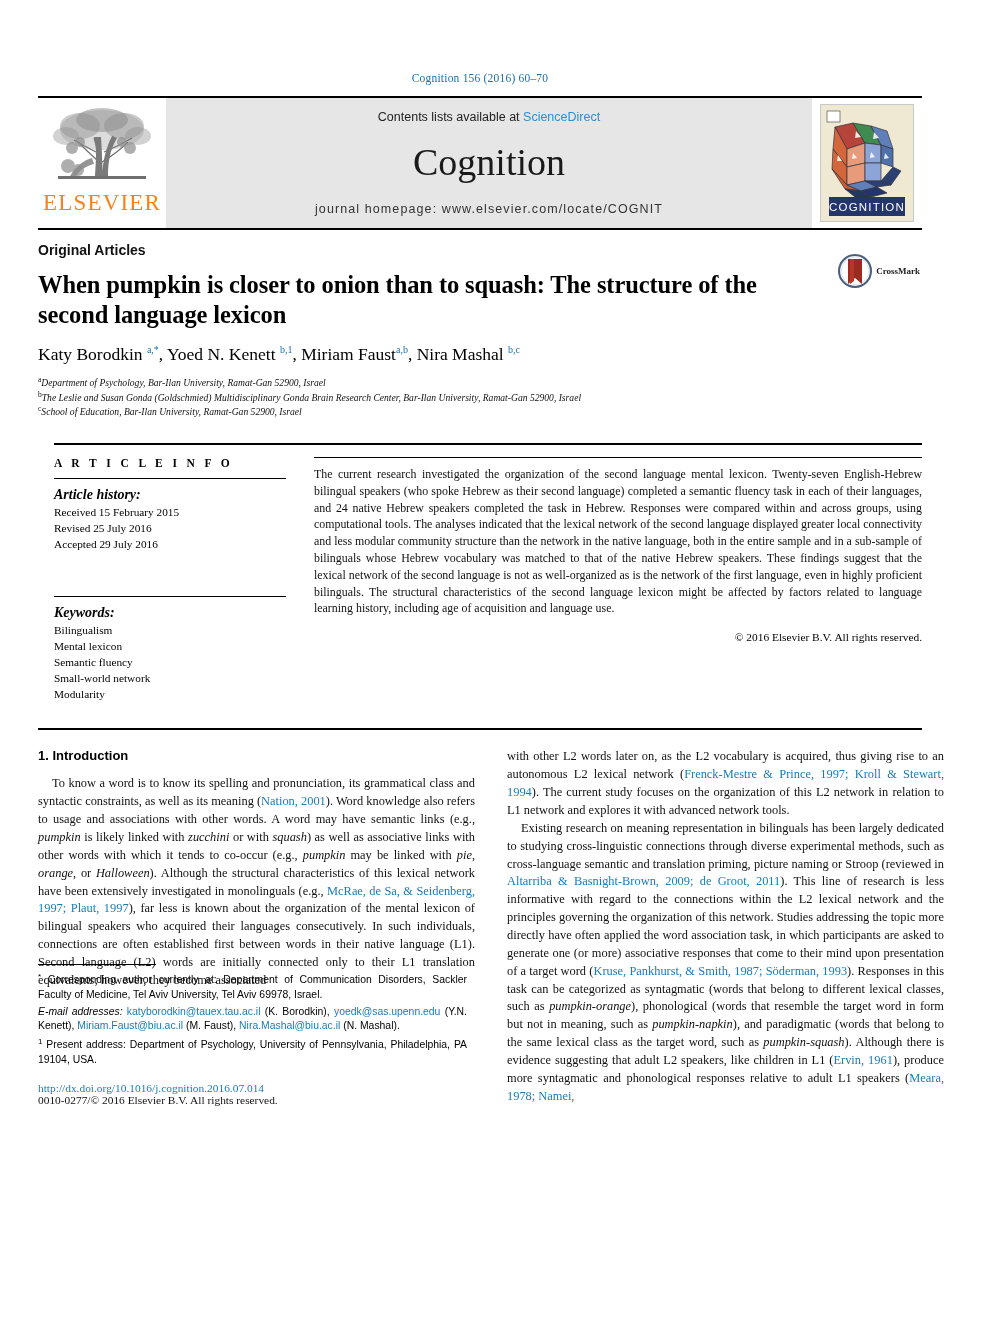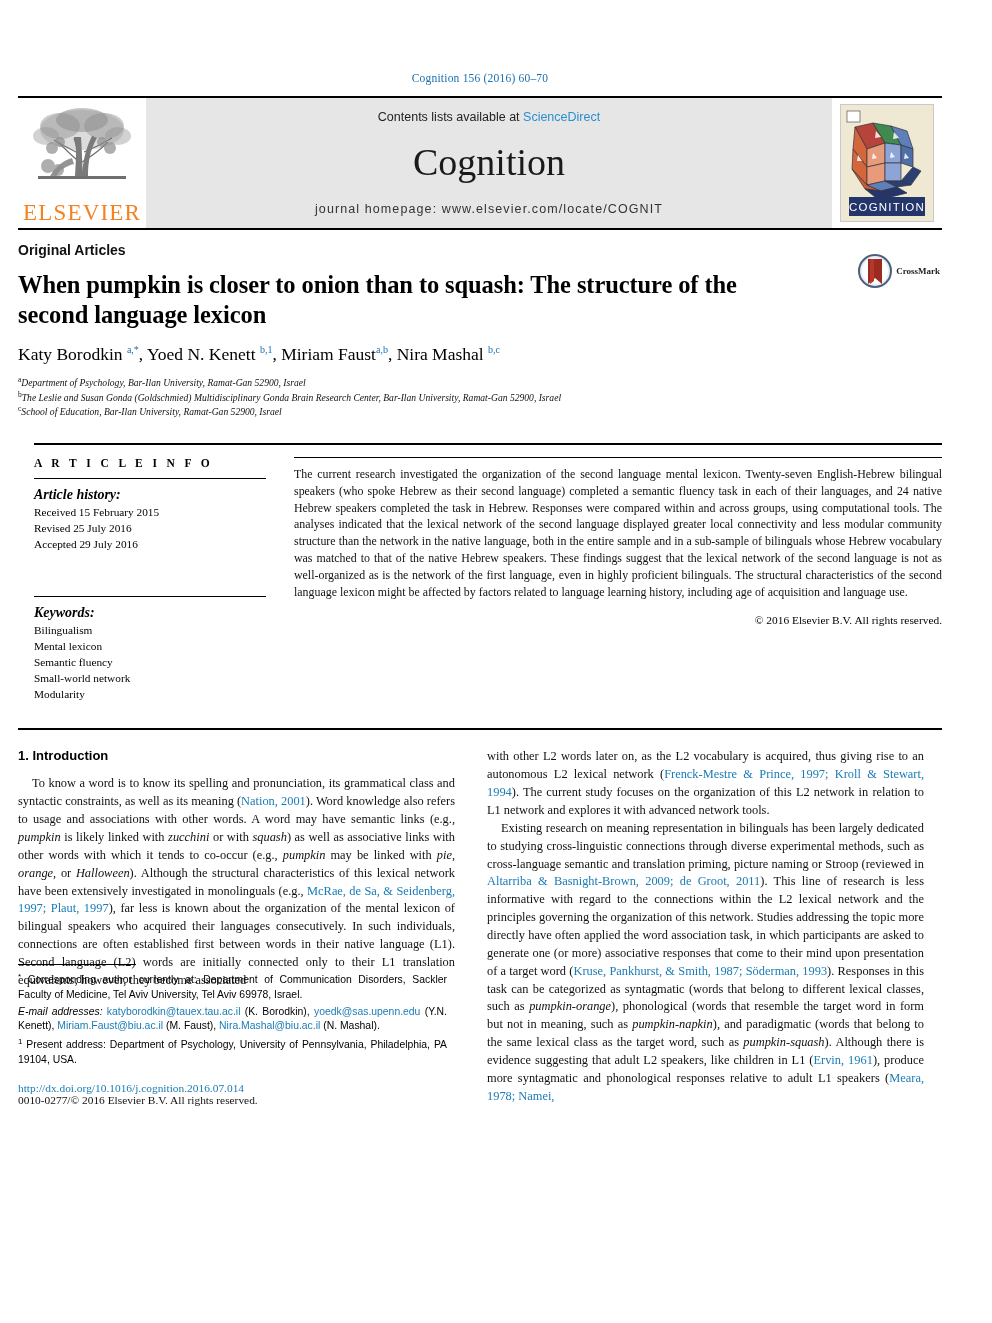--- a/index.html
+++ b/index.html
@@ -13,21 +13,21 @@
     font-family: "Liberation Serif", serif;
     color: #000000;
     position: relative;
     overflow: hidden;
   }
   .page {
     width: 960px;
     height: 1323px;
     position: relative;
     box-sizing: border-box;
-    padding: 0 18px;
+    padding: 0 38px;
   }
 
   
   .running-head {
     text-align: center;
     color: #1a6faf;
     font-size: 11.5px;
     padding-top: 72px;
     letter-spacing: 0.2px;
   }
@@ -50,21 +50,21 @@
     padding-top: 6px;
     box-sizing: border-box;
   }
   .tree-svg { display:block; }
   .elsevier-word {
     color: #F58220;
     font-family: "Liberation Serif", serif;
     font-size: 23px;
     letter-spacing: 1.2px;
     line-height: 1;
-    margin-top: 11px;
+    margin-top: 1px;
   }
   .journal-band {
     flex: 1 1 auto;
     background: #e6e6e6;
     display: flex;
     flex-direction: column;
     align-items: center;
     justify-content: space-between;
     padding: 12px 0 12px 0;
     box-sizing: border-box;

